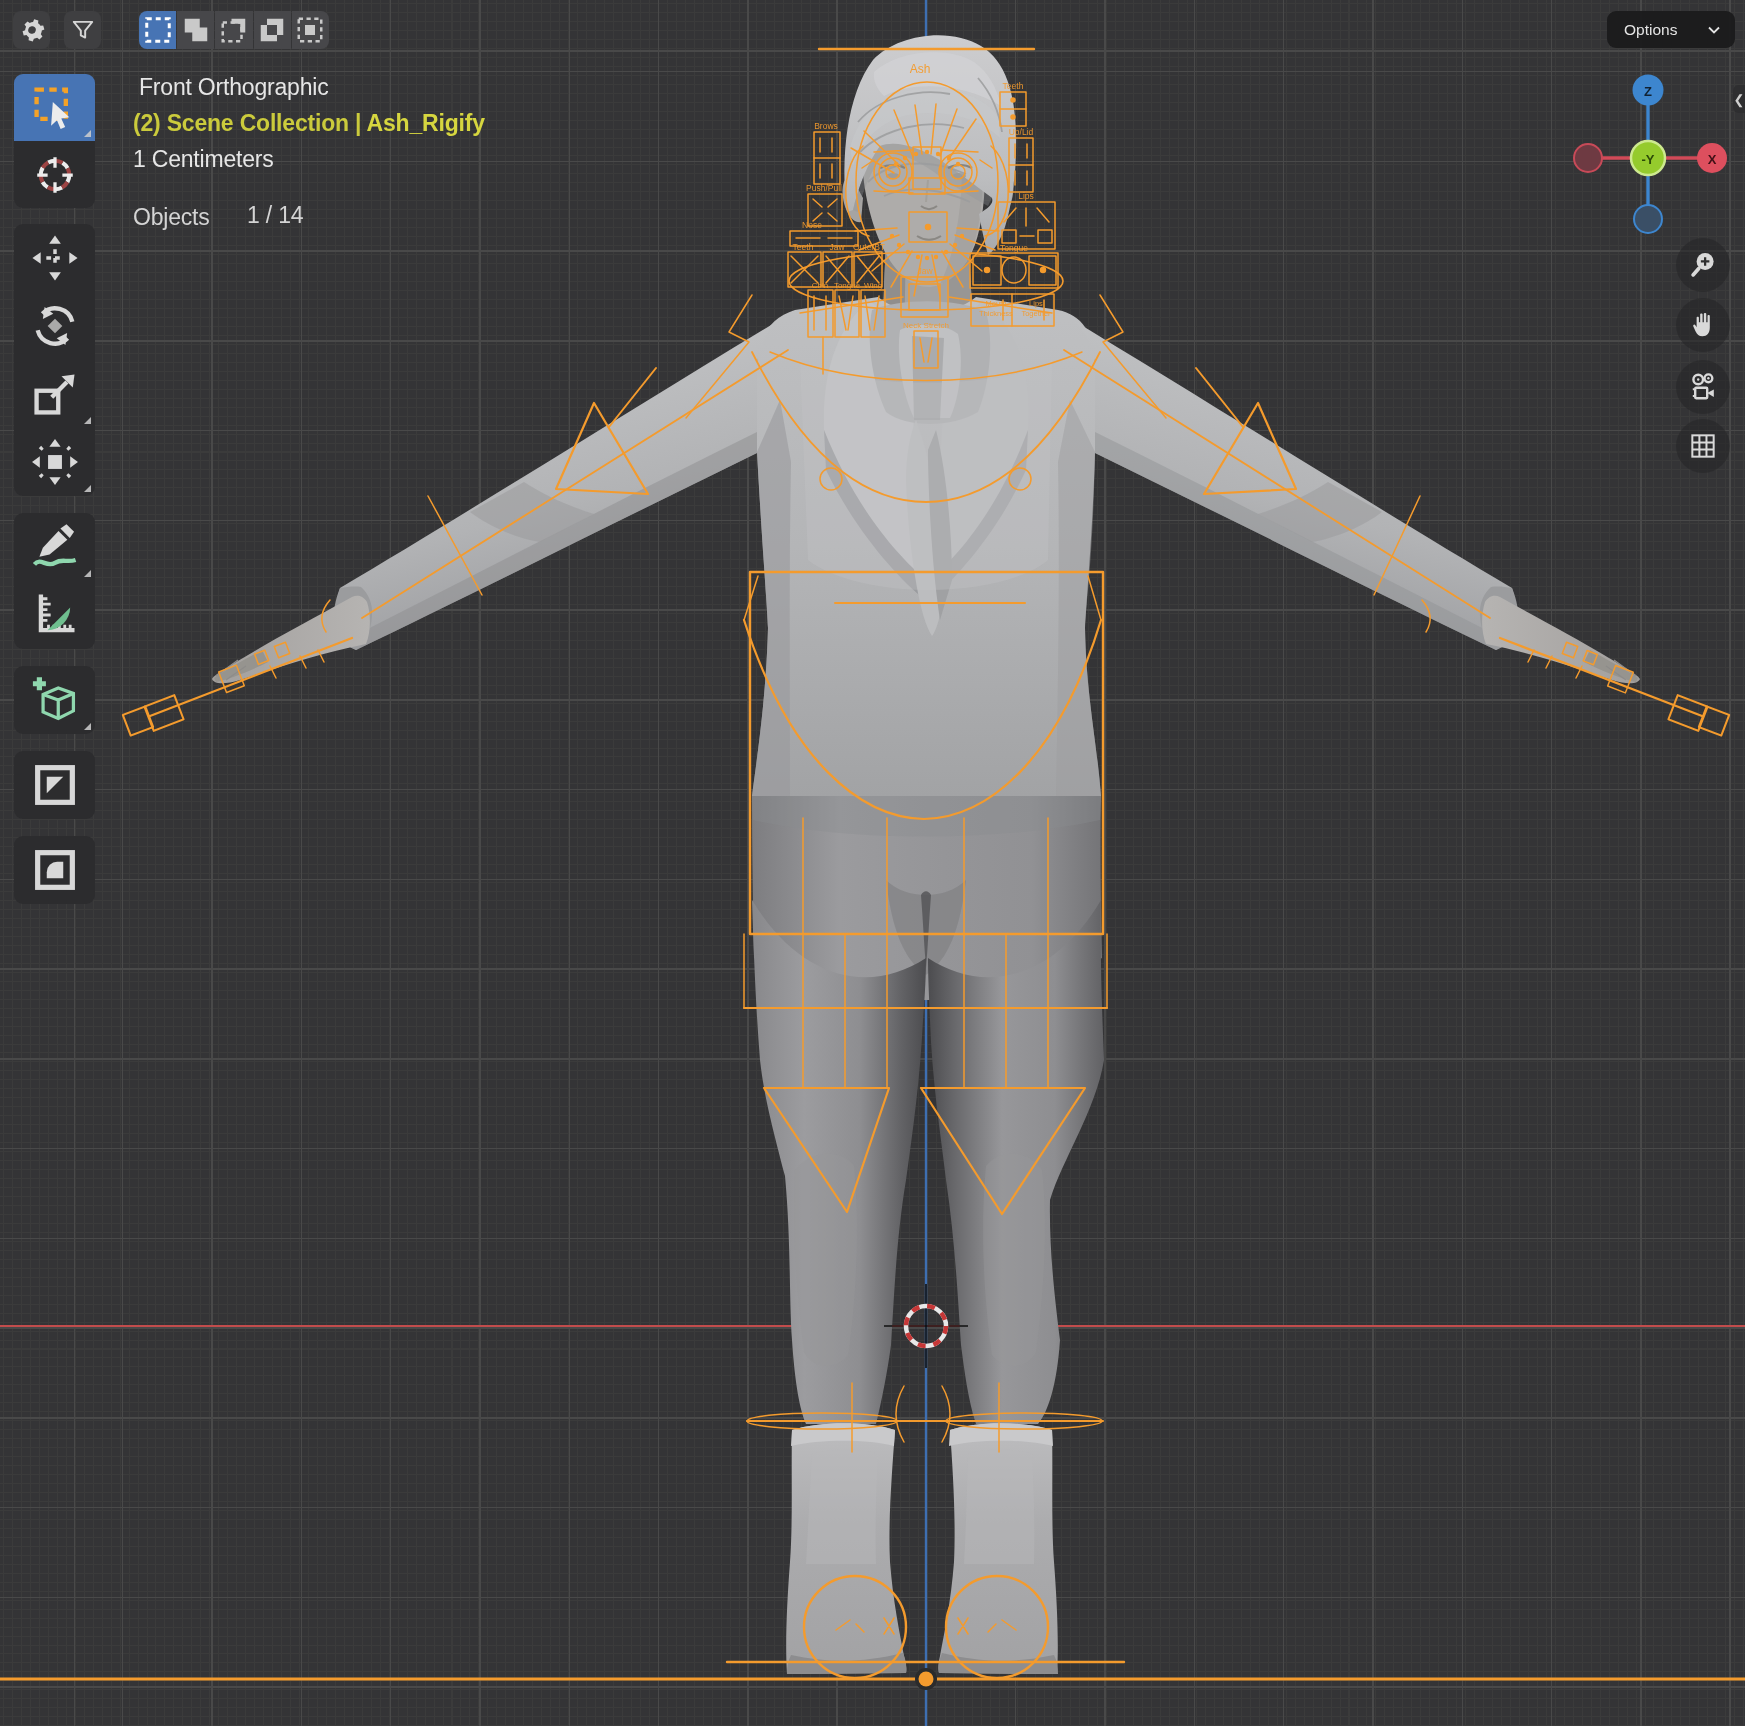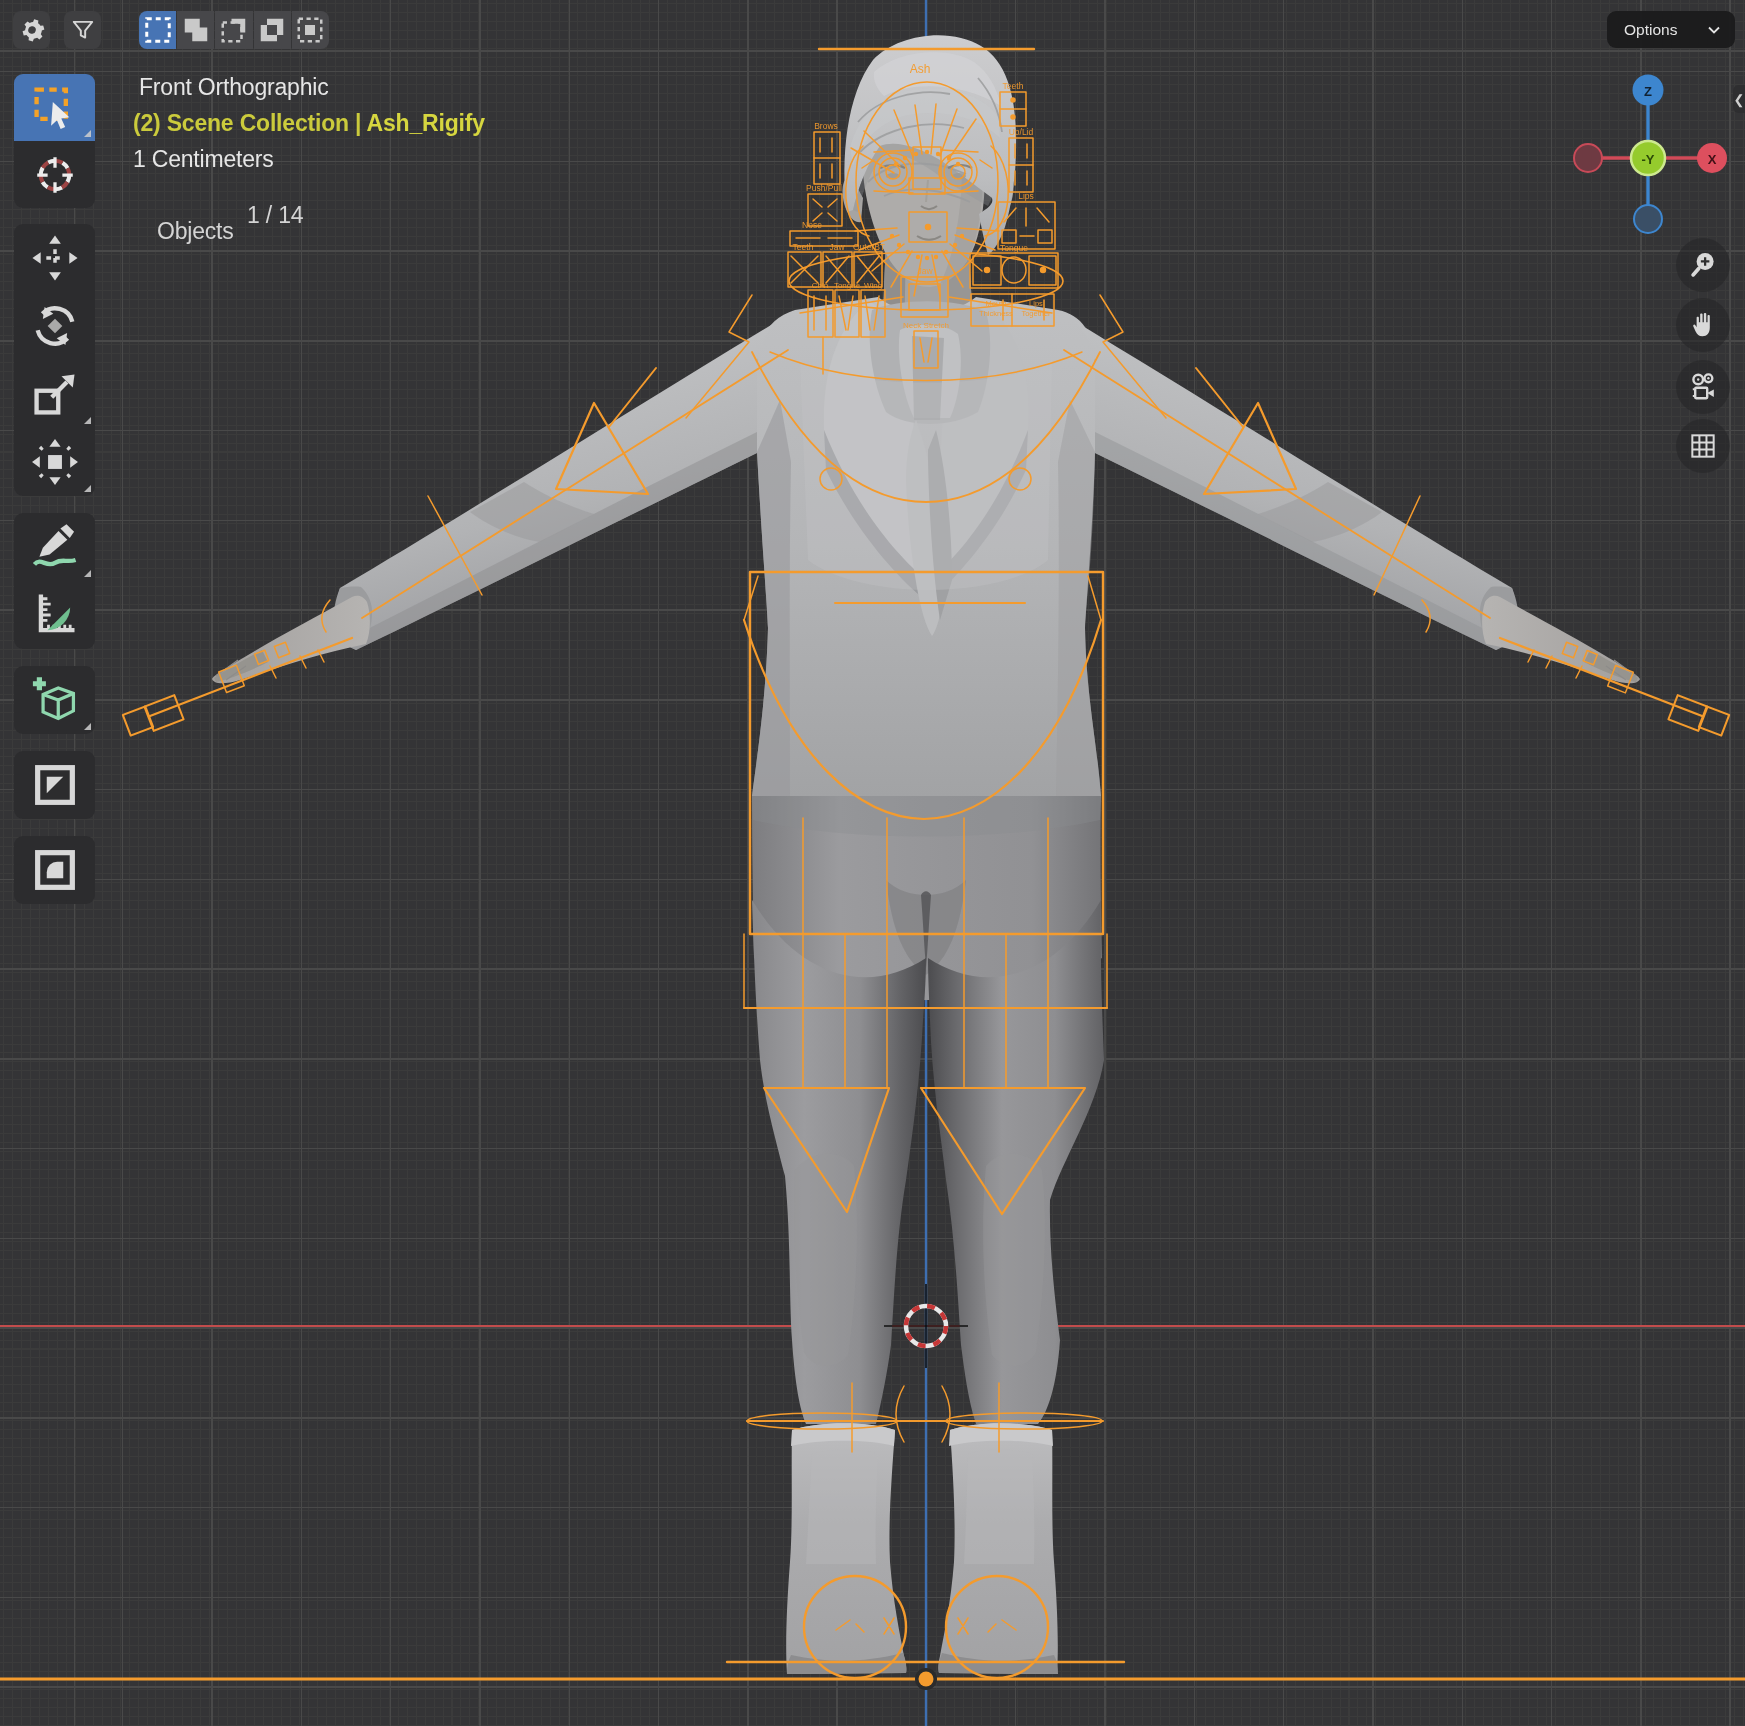--- a/index.html
+++ b/index.html
@@ -425,21 +425,21 @@
           <rect x="8" y="8" width="8" height="8" fill="#c9c9c9"></rect>
         </svg>
       </div>
 </div>
 <div class="opts">Options <svg width="12" height="8" viewBox="0 0 12 8">
         <path d="M1 1.5 L6 6.5 L11 1.5" stroke="#e4e4e4" stroke-width="1.8" fill="none"></path>
       </svg></div>
 <div class="txt" style="top:74px;margin-left:6px;">Front Orthographic</div>
 <div class="txt" style="top:110px;color:#cbcb3c;font-weight:bold;">(2) Scene Collection | <span style="color:#d6d63f">Ash_Rigify</span></div>
 <div class="txt" style="top:146px;">1 Centimeters</div>
-<div class="txt" style="top:218px;color:#d4d4d4;margin-left:24px;">Objects</div>
+<div class="txt" style="top:204px;color:#d4d4d4;">Objects</div>
 <div class="txt" style="top:202px;left:247px;color:#d4d4d4;">1 / 14</div>
 <div class="tbtn act" style="top:74px;height:67px;border-top-left-radius:9px;border-top-right-radius:9px;">
       <svg width="52" height="52" viewBox="0 0 24 24">
         <rect x="3.5" y="3.5" width="13.5" height="13.5" fill="none" stroke="#f4a228" stroke-width="2" stroke-dasharray="3.4 2.5"></rect>
         <path fill="#ececec" d="M11 9.2 L18.6 16.3 L14.9 16.9 L16.7 20.8 L14.6 21.7 L12.9 17.7 L10.2 20.2 Z"></path>
       </svg>
       <div class="tri"></div>
     </div>
     <div class="tbtn" style="top:141px;height:67px;border-bottom-left-radius:9px;border-bottom-right-radius:9px;">
       <svg width="52" height="52" viewBox="0 0 24 24">

